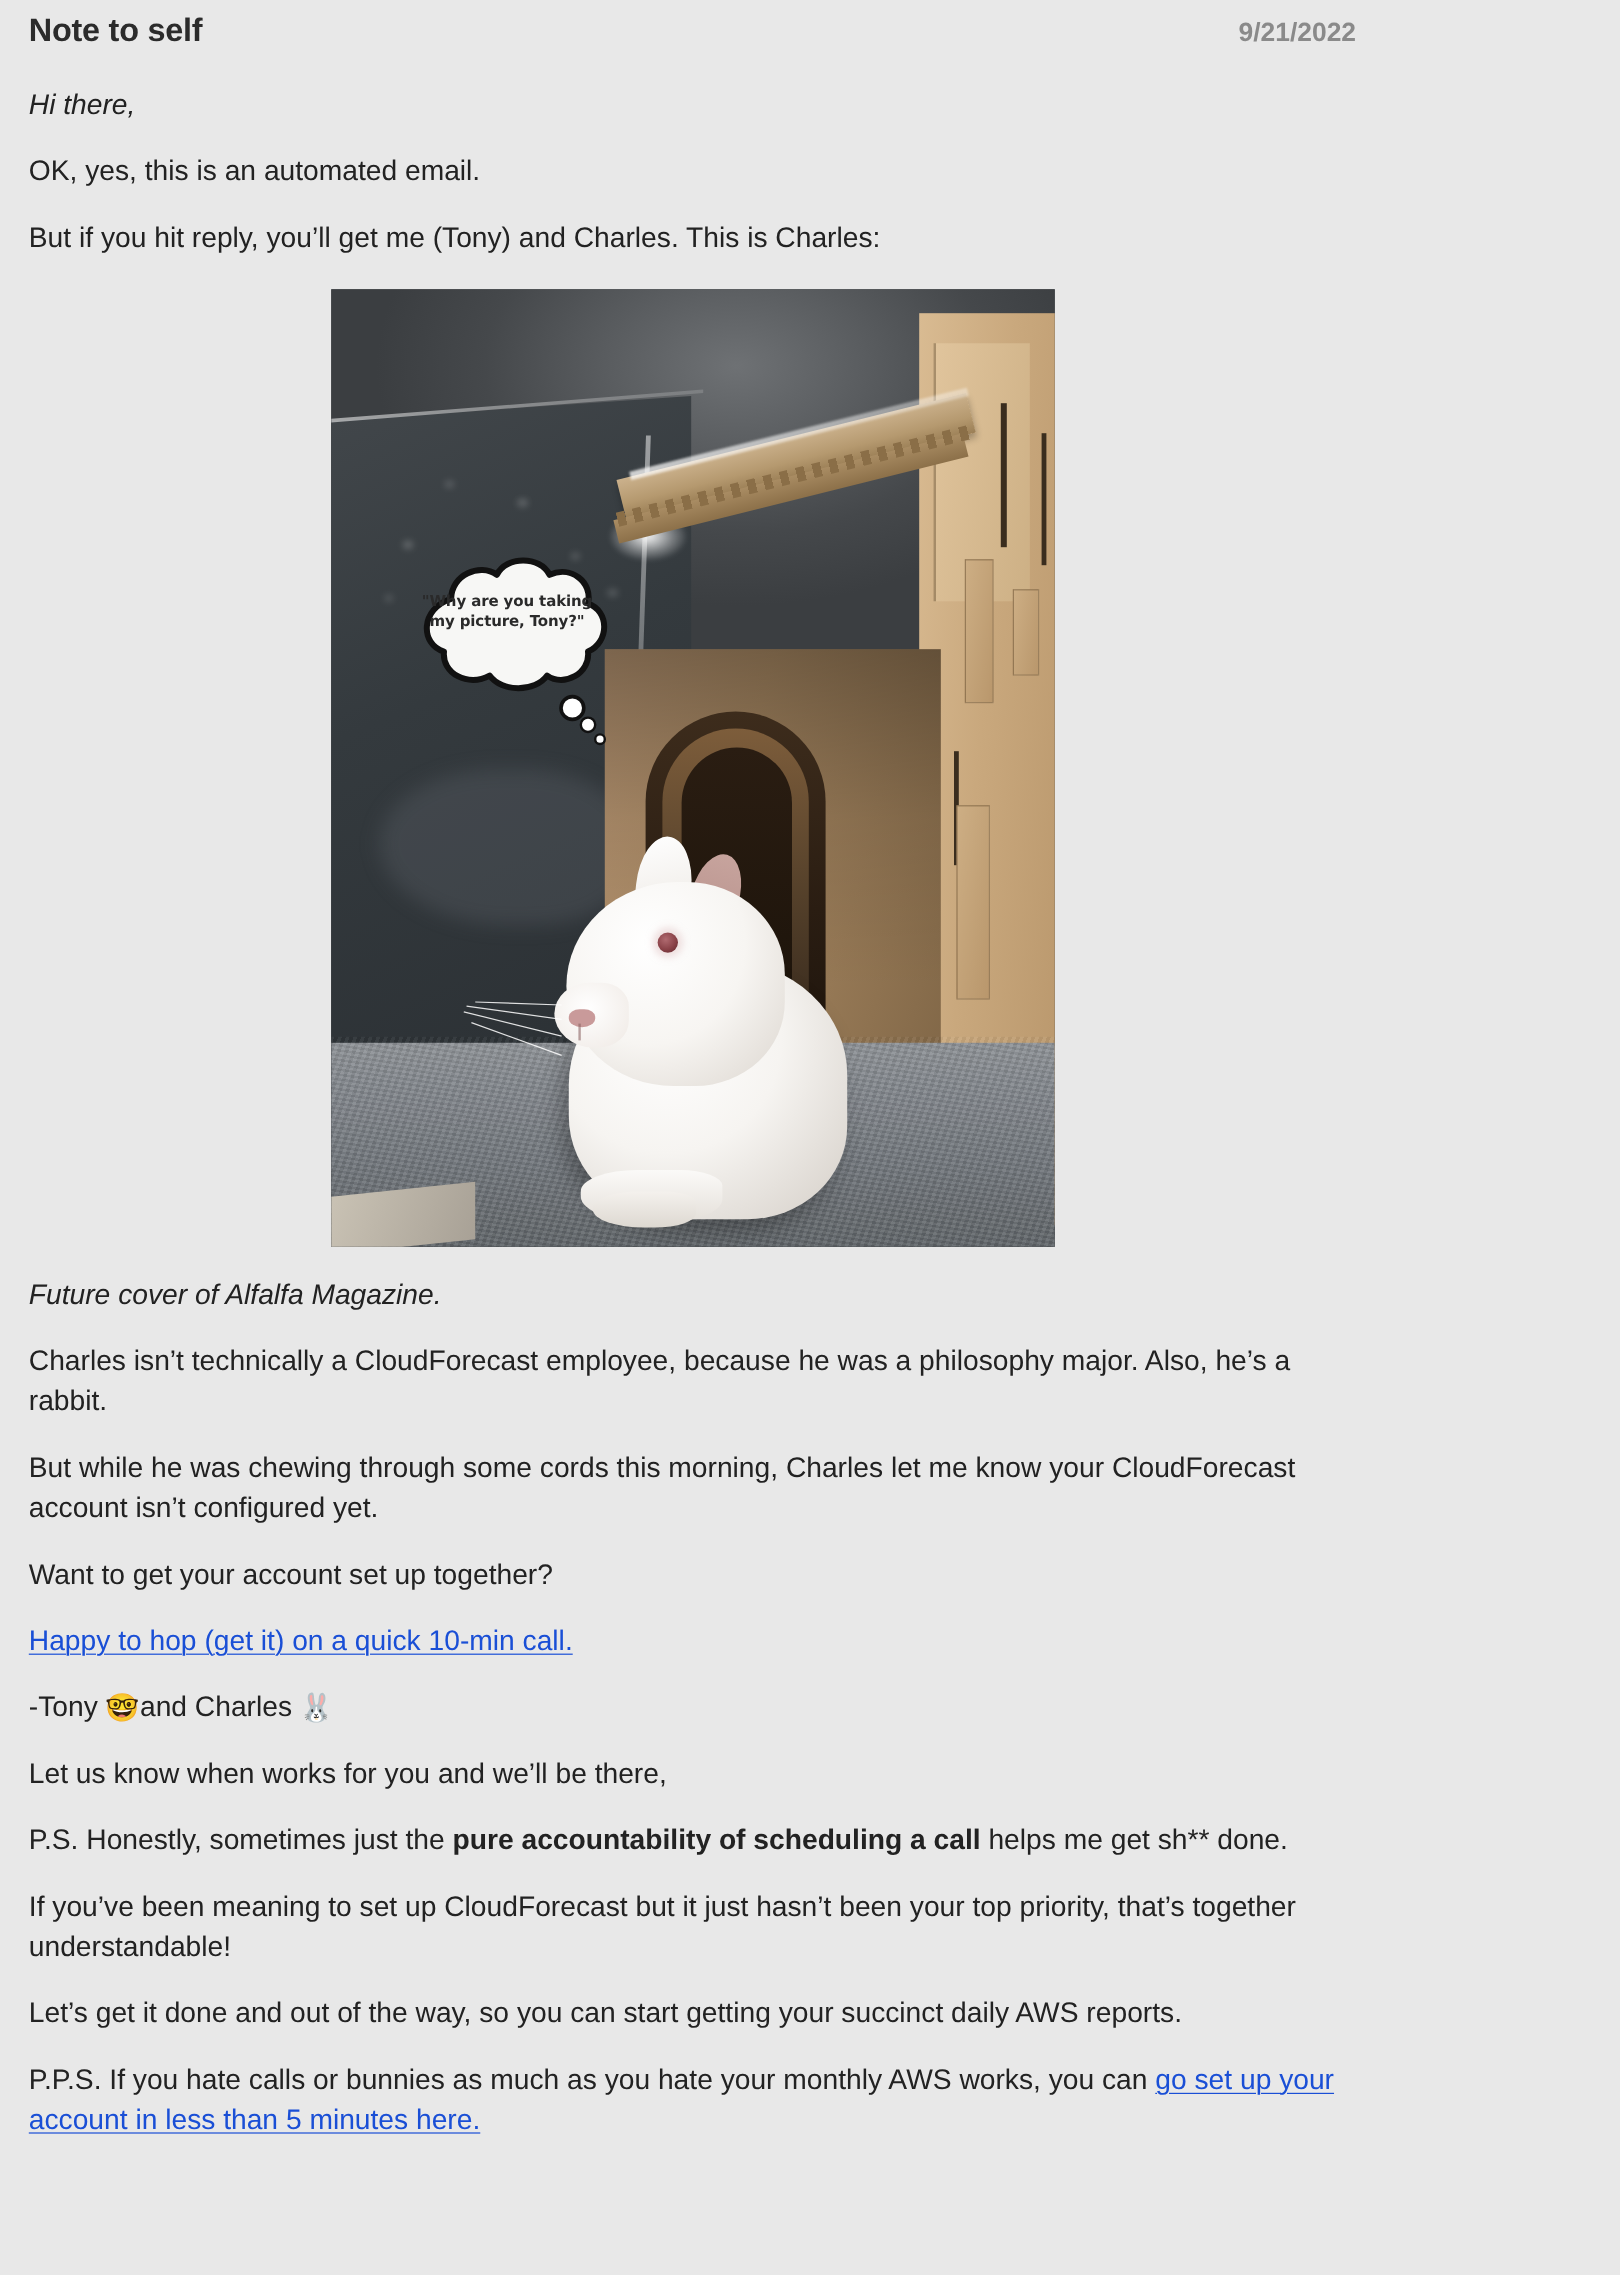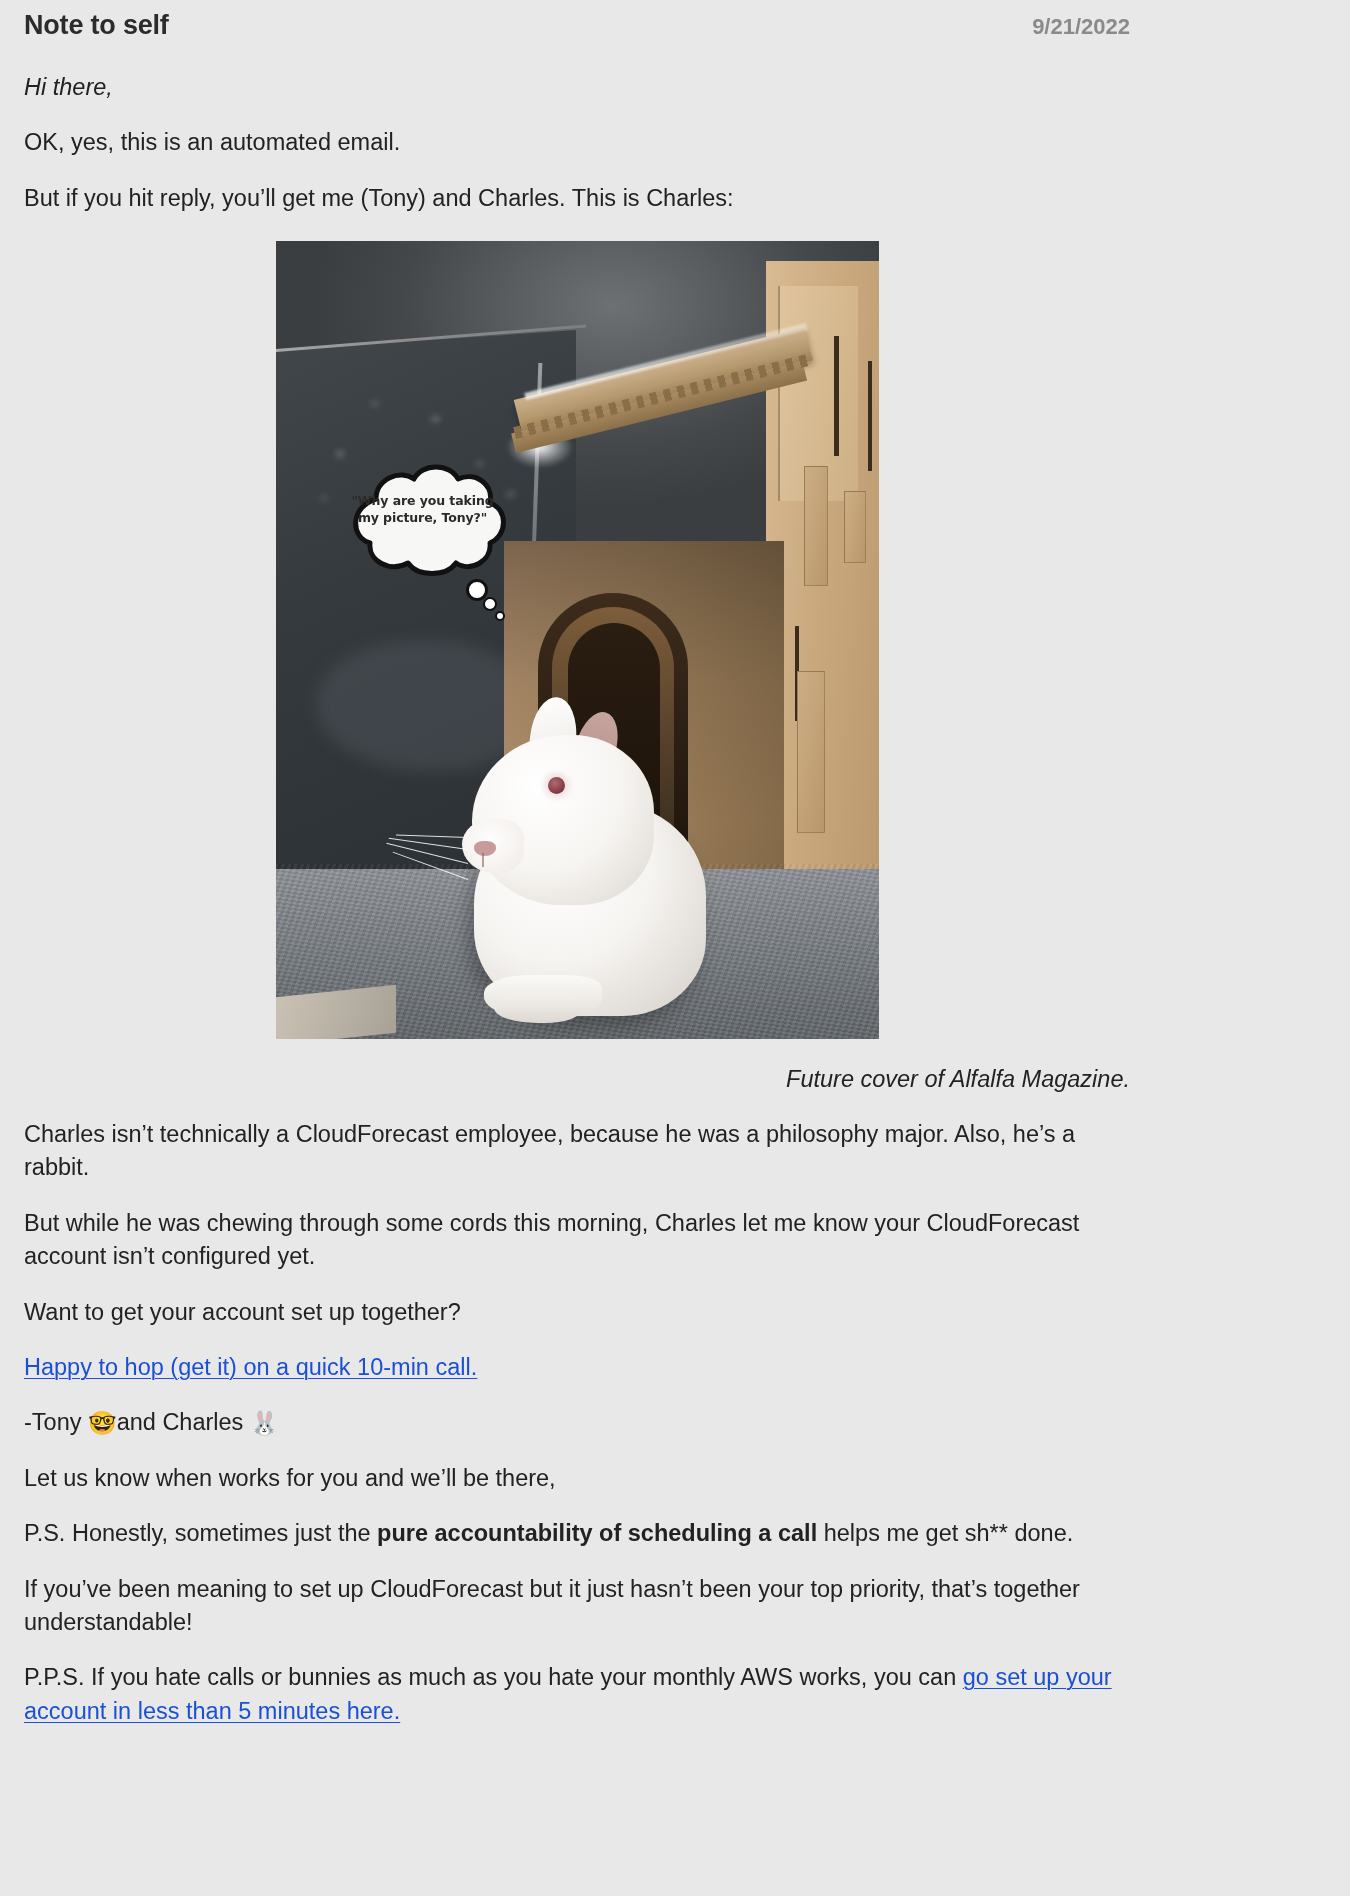--- a/index.html
+++ b/index.html
@@ -459,21 +459,21 @@
     border: 3px solid #111;
     border-radius: 50%;
     z-index: 20;
   }
   .dot.d1 { left: 190px; top: 338px; width: 16px; height: 16px; }
   .dot.d2 { left: 207px; top: 356px; width: 10px; height: 10px; border-width: 2px; }
   .dot.d3 { left: 219px; top: 370px; width: 6px;  height: 6px;  border-width: 2px; }
 
   
   .caption {
-    text-align: right;
+    text-align: left;
     font-style: italic;
     font-size: 23.5px;
     color: #222222;
     padding-top: 24px;
     line-height: 1.4;
   }
 </style>
 </head>
 <body>
 
@@ -576,17 +576,18 @@
     <p class="para"><span class="link">Happy to hop (get it) on a quick 10-min call.</span></p>
 
     <p class="para"><span>-Tony </span><span class="emoji">🤓</span><span>and Charles </span><span class="emoji">🐰</span></p>
 
     <p class="para">Let us know when works for you and we’ll be there,</p>
 
     <p class="para"><span>P.S. Honestly, sometimes just the </span><strong>pure accountability of scheduling a call</strong><span> helps me get sh** done.</span></p>
 
     <p class="para">If you’ve been meaning to set up CloudForecast but it just hasn’t been your top priority, that’s together understandable!</p>
 
+    <p class="para bold">Let’s get it done and out of the way, so you can start getting your succinct daily AWS reports.</p>
 
     <p class="para"><span>P.P.S. If you hate calls or bunnies as much as you hate your monthly AWS works, you can </span><span class="link">go set up your account in less than 5 minutes here.</span></p>
 
   </div>
 </div>
 
 </body></html>

